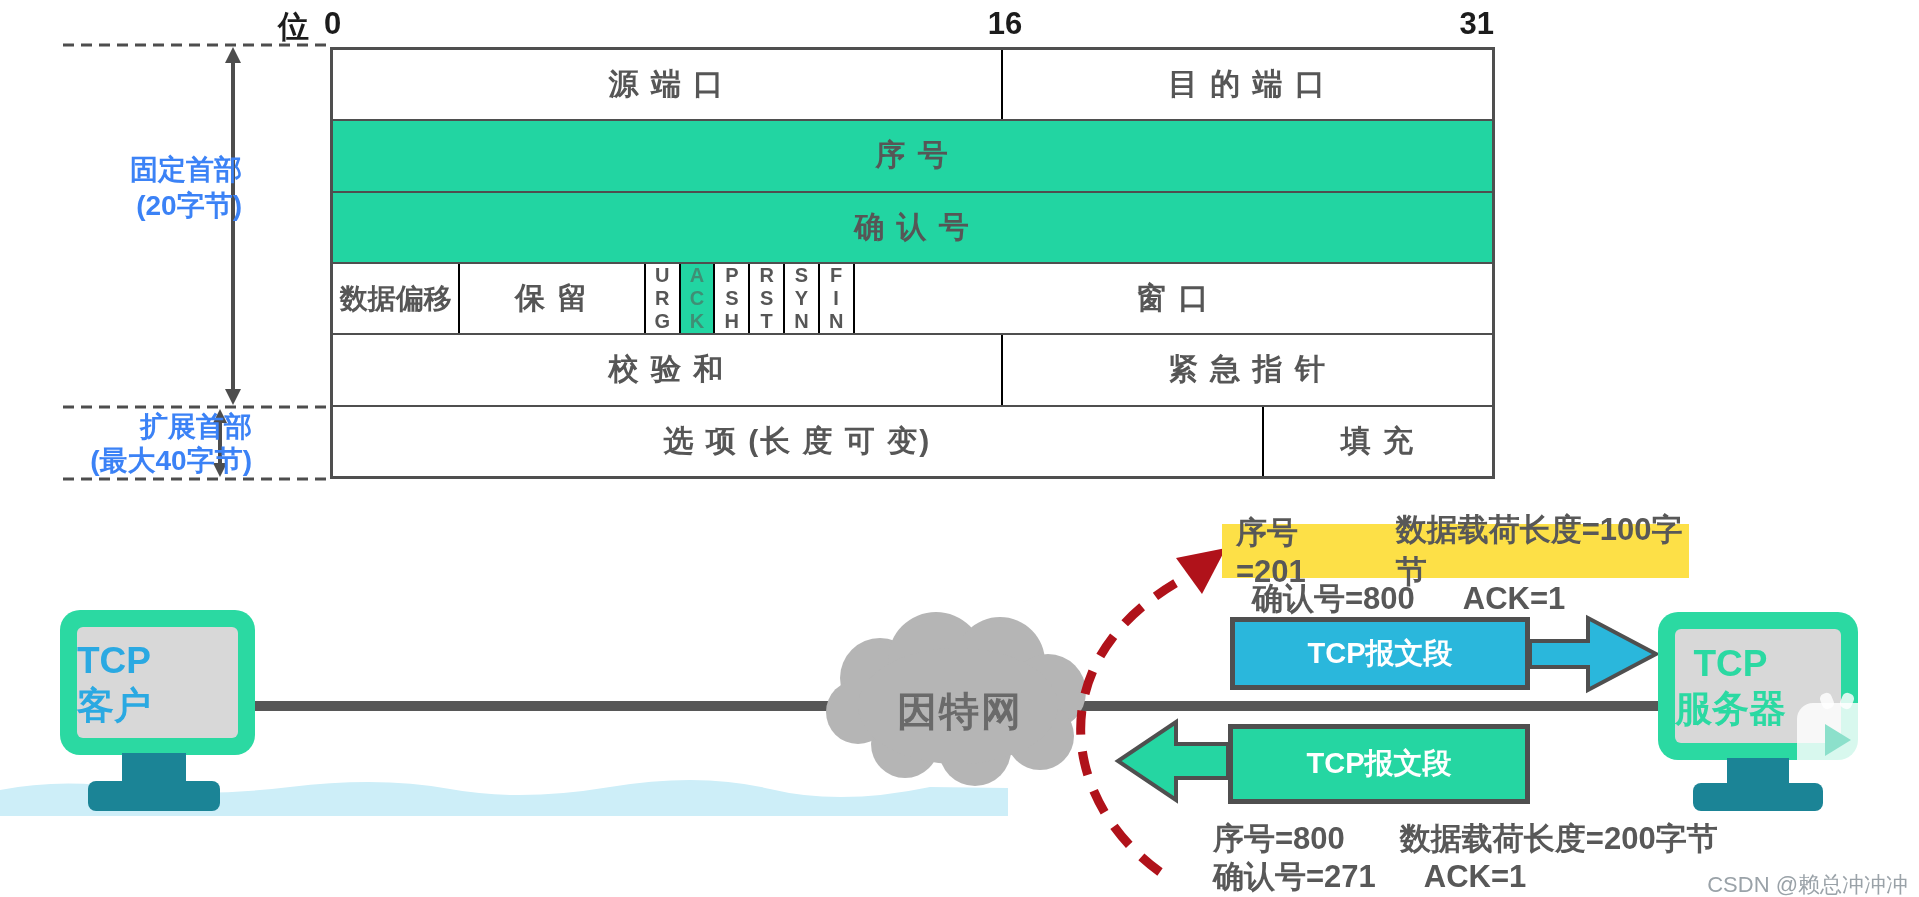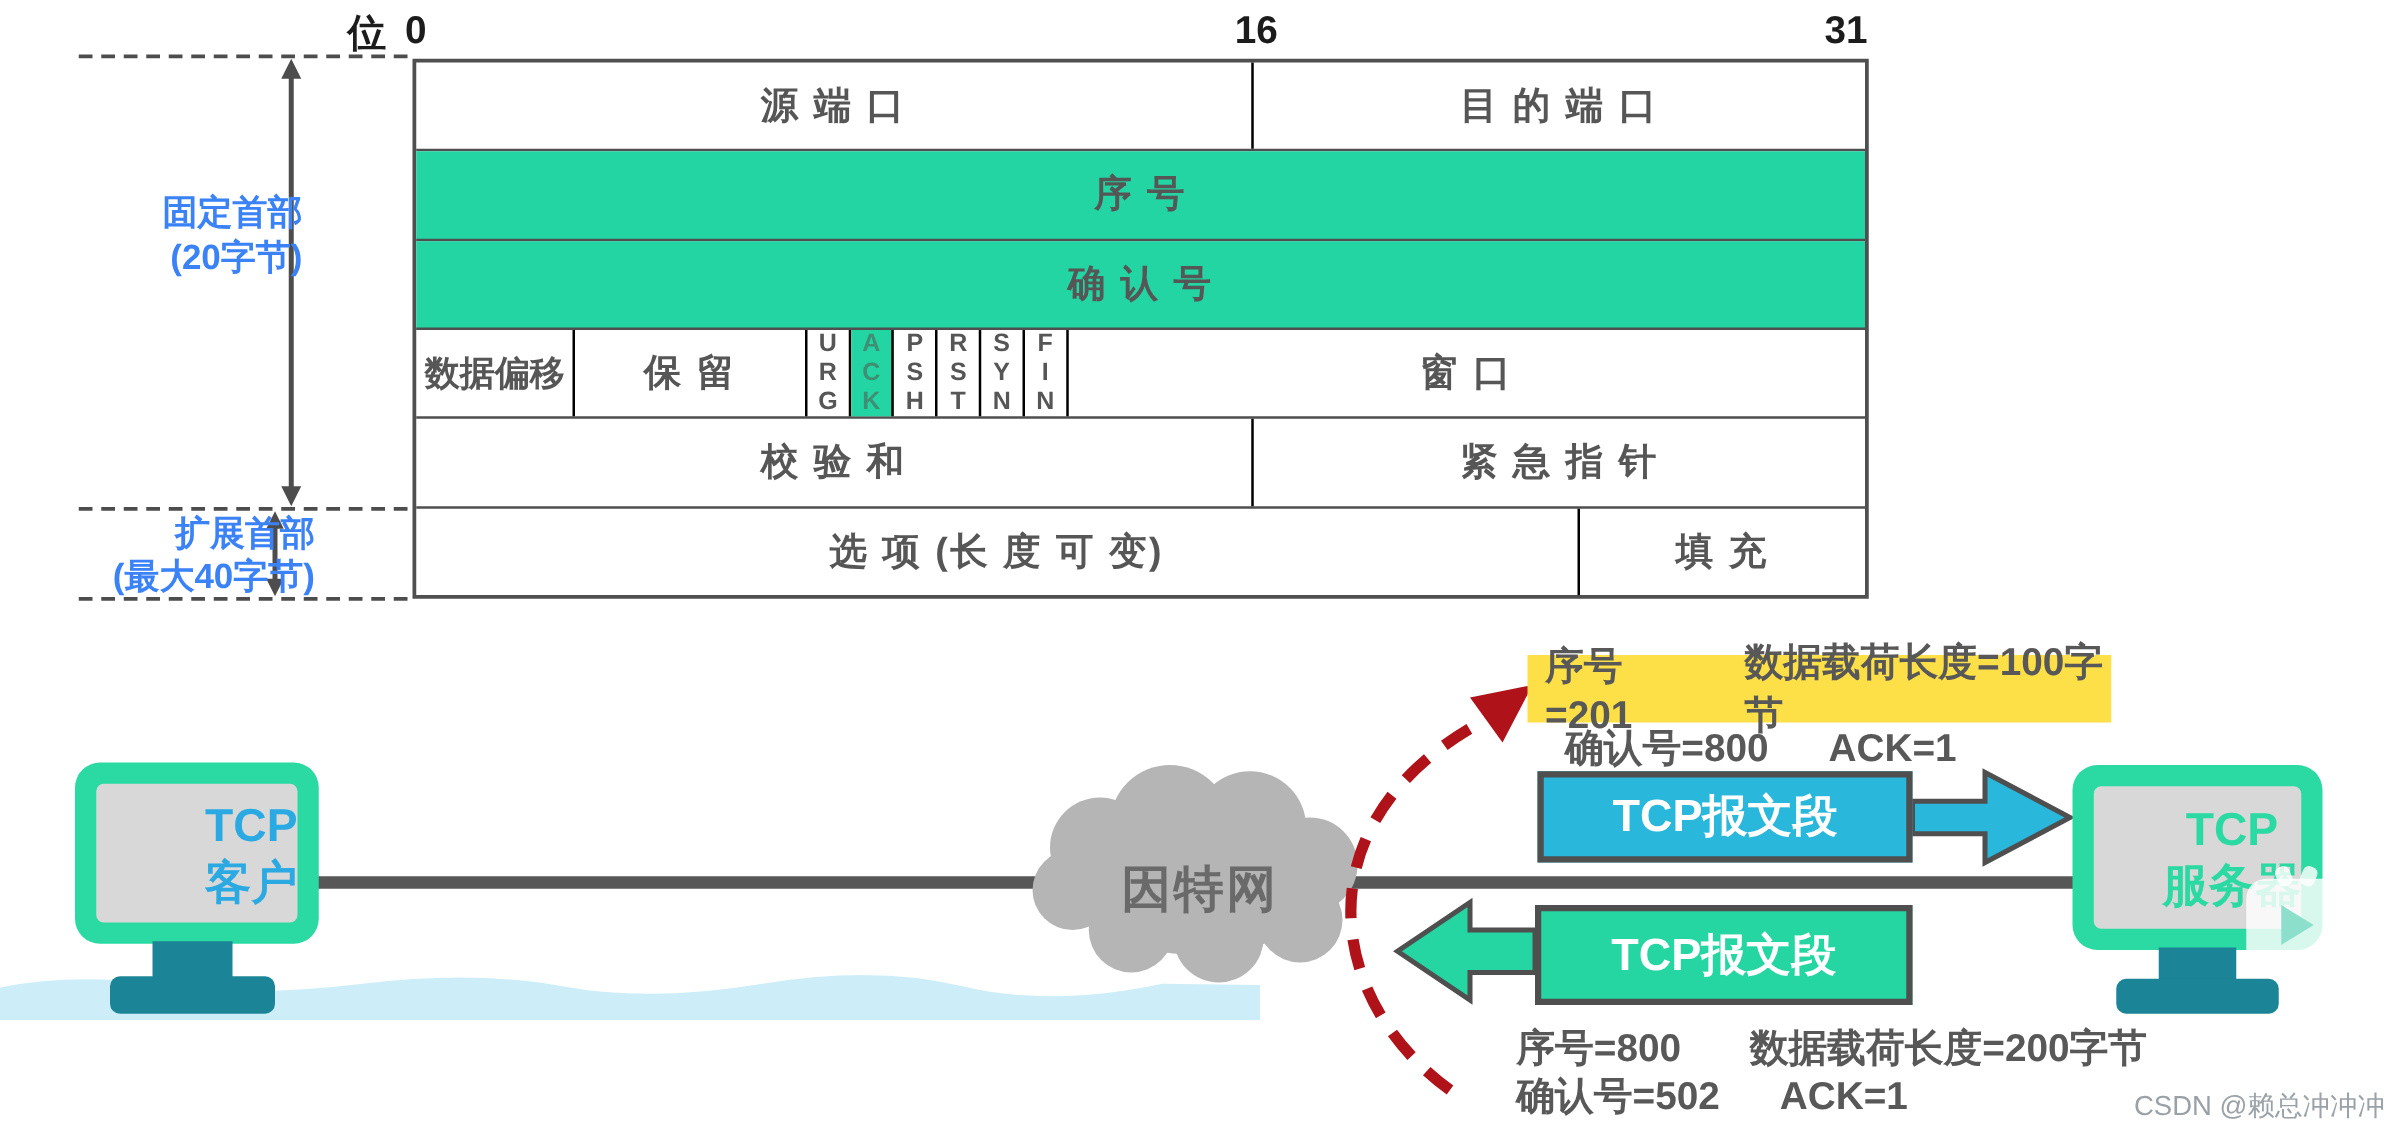--- a/index.html
+++ b/index.html
@@ -45,29 +45,29 @@
   .yellow-box{
     left:1222px;top:524px;width:467px;height:54px;background:#fde047;
     padding-left:14px;gap:38px;box-sizing:border-box;
   }
   .ack-line1{left:1252px;top:580px;height:38px;gap:48px;}
   .seq-line2{left:1213px;top:820px;height:38px;gap:55px;}
   .ack-line2{left:1213px;top:858px;height:38px;gap:48px;}
 
   .seg-box{
     position:absolute;display:flex;align-items:center;justify-content:center;
-    border:5px solid #4f4f4f;box-sizing:border-box;color:#ffffff;font-weight:bold;font-size:36px;
+    border:5px solid #4f4f4f;box-sizing:border-box;color:#ffffff;font-weight:bold;font-size:29px;
   }
   .seg-blue{left:1230px;top:617px;width:300px;height:73px;background:#2ab7dc;}
   .seg-green{left:1228px;top:724px;width:302px;height:80px;background:#25d6a2;}
 
   
   .monitor{position:absolute;background:#2bd9a2;border-radius:20px;}
   .screen{position:absolute;left:17px;top:17px;right:17px;bottom:17px;background:#d8d8d8;border-radius:6px;
-          display:flex;align-items:center;justify-content:flex-end;}
+          display:flex;align-items:center;justify-content:flex-start;}
   .screen-label{font-weight:bold;font-size:37px;line-height:45px;text-align:center;white-space:pre-line;}
   .client-color{color:#2aa9e2;}
   .server-color{color:#2bd9a2;}
   .stand{position:absolute;background:#1b8496;}
   .stand-base{border-radius:8px;}
 
   
   .cloud-label{position:absolute;left:870px;top:684px;width:180px;text-align:center;
                font-size:40px;font-weight:bold;color:#6a6a6a;letter-spacing:2px;}
 
@@ -202,21 +202,21 @@
   </div>
 
   <div class="seg-box seg-green">
     <span>TCP报文段</span>
   </div>
   <div class="ann seq-line2">
     <span>序号=800</span>
     <span>数据载荷长度=200字节</span>
   </div>
   <div class="ann ack-line2">
-    <span>确认号=502</span>
+    <span>确认号=271</span>
     <span>ACK=1</span>
   </div>
 
   <div class="cloud-label">因特网</div>
 
   <div class="monitor" style="left:60px;top:610px;width:195px;height:145px;">
     <div class="screen">
       <div class="screen-label client-color">TCP
 客户</div>
     </div>

